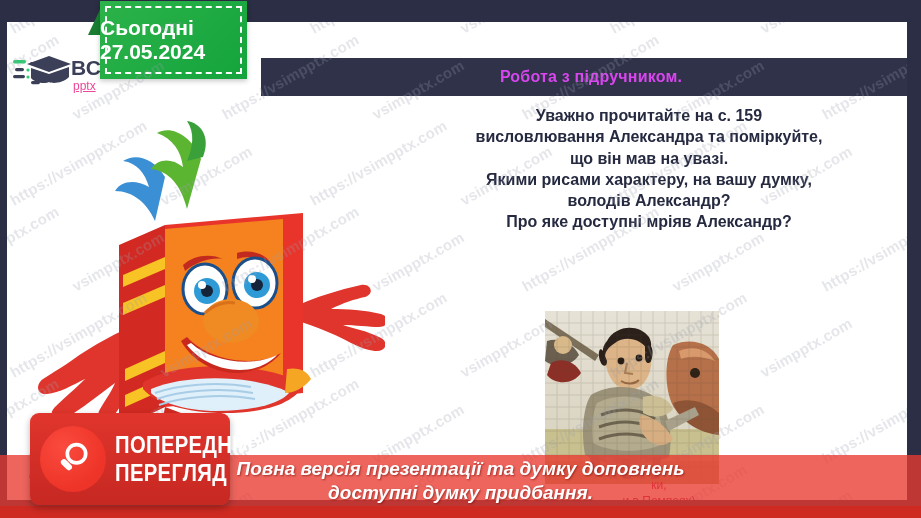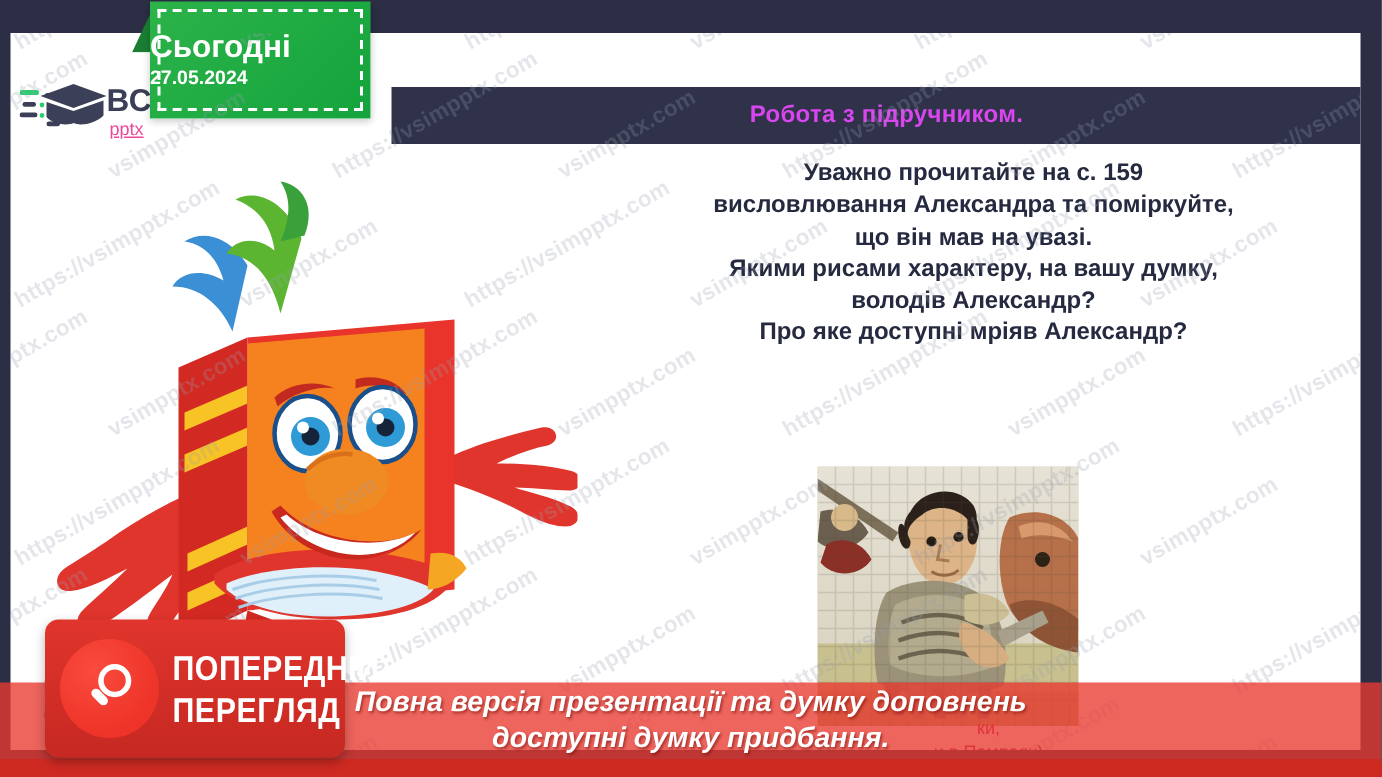--- a/index.html
+++ b/index.html
@@ -109,21 +109,21 @@
   }
   #date-badge-today {
     font-size: 21px;
     font-weight: 700;
     color: #ffffff;
     line-height: 1.15;
     position: relative;
     z-index: 1;
   }
   #date-badge-date {
-    font-size: 13px;
+    font-size: 21px;
     font-weight: 700;
     color: #ffffff;
     line-height: 1.15;
     position: relative;
     z-index: 1;
   }
   #badge-fold {
     position: absolute;
     left: 88px;
     top: 1px;

